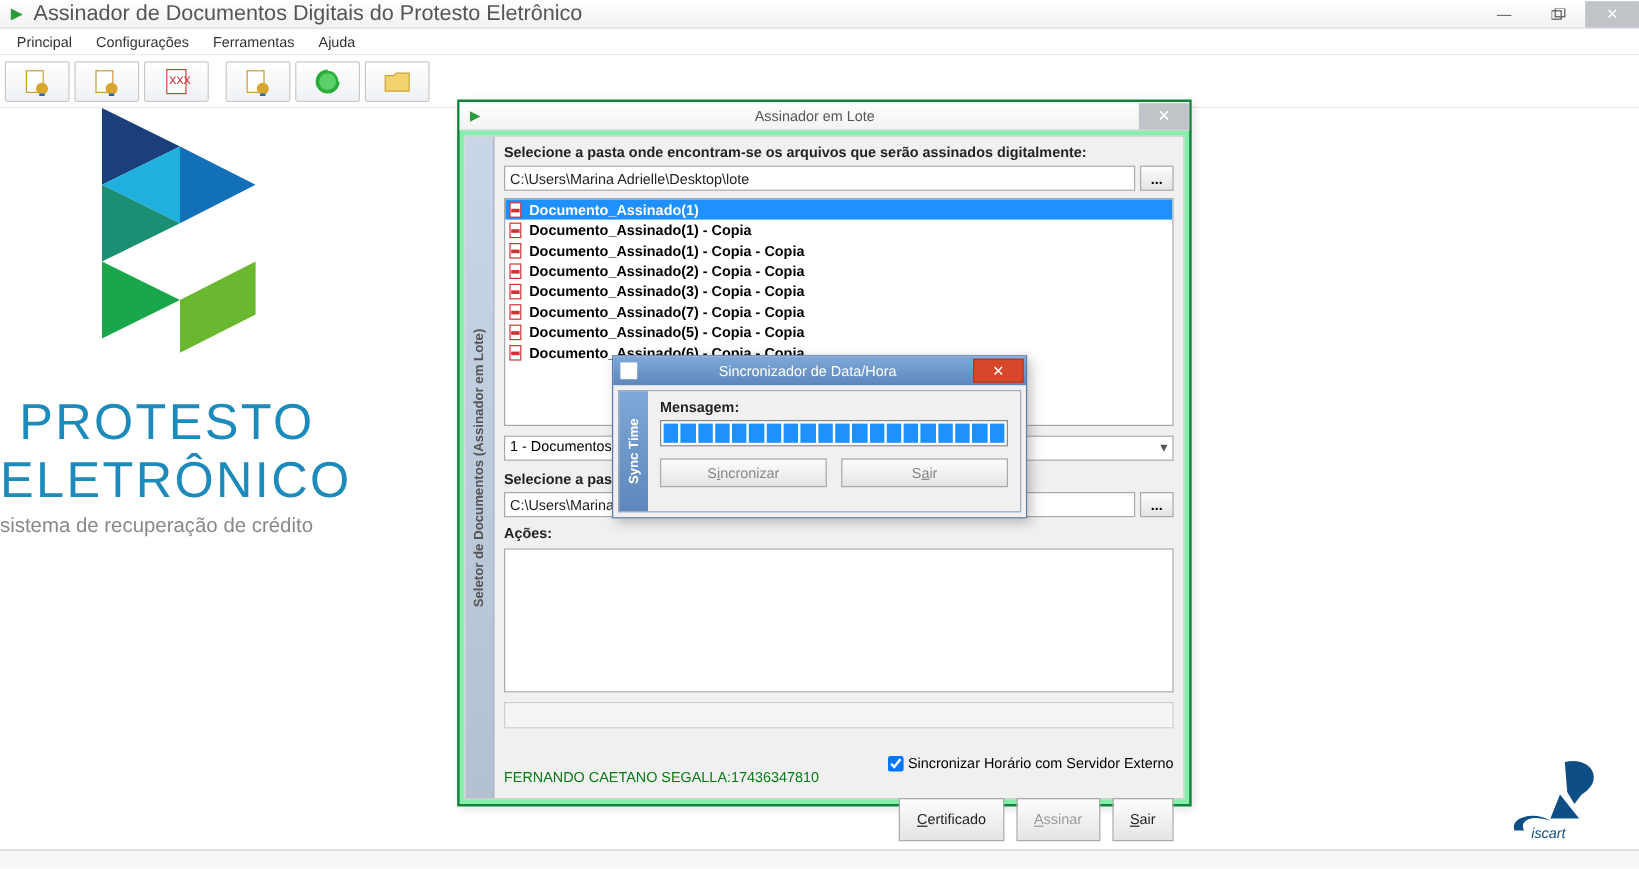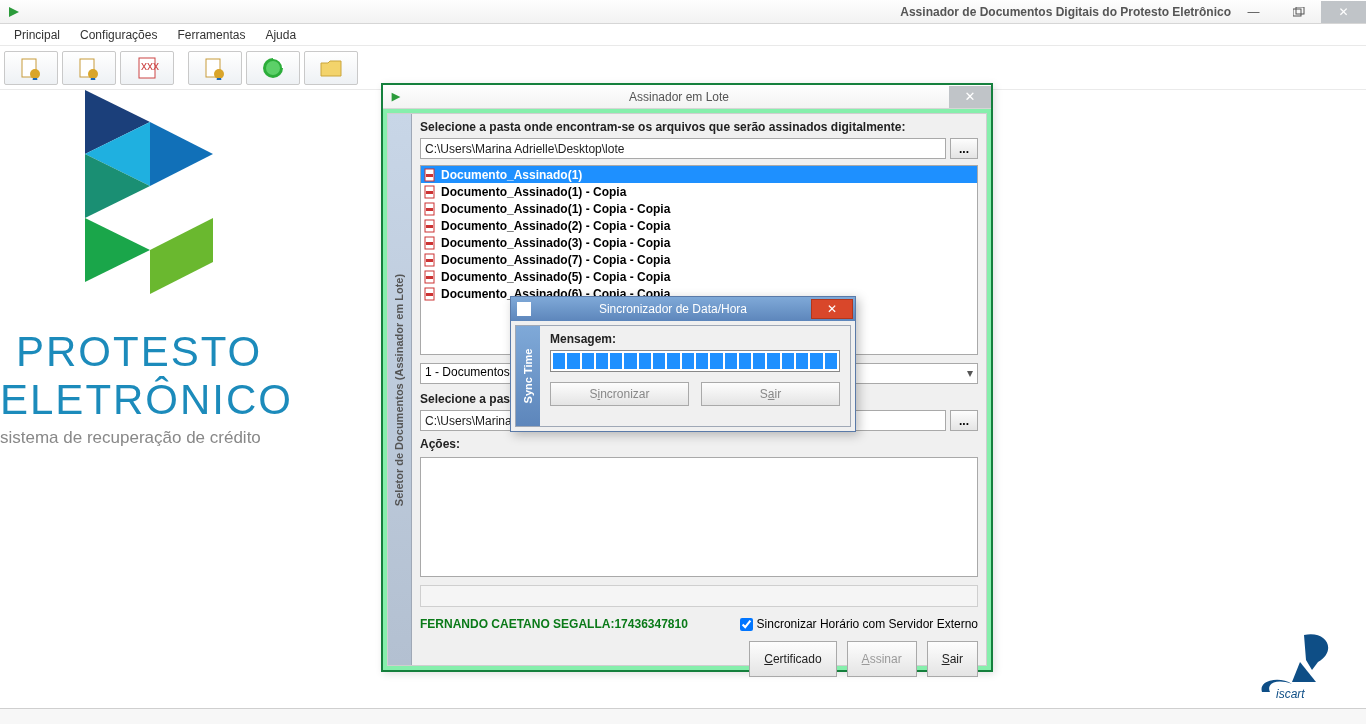--- a/index.html
+++ b/index.html
@@ -1,21 +1,21 @@
 <!DOCTYPE html>
 <html><head>
 <meta charset="utf-8">
 <style>
 * { margin:0; padding:0; box-sizing:border-box; font-family:"Segoe UI",Tahoma,sans-serif; font-size:12px; }
 body { width:1366px; height:724px; background:#fff; position:relative; overflow:hidden; }
 
 
 .main-titlebar { height:24px; background:linear-gradient(#fefefe,#f2f2f2); display:flex; align-items:center; border-bottom:1px solid #d6d6d6;}
 .main-titlebar .icon { width:16px; height:16px; margin:0 6px; }
-.main-title { flex:1; text-align:right; color:#555; font-size:12px;font-weight:bold; }
+.main-title { flex:1; text-align:left; color:#555; font-size:18px; }
 .win-ctrl { display:flex; }
 .win-btn { width:45px; height:22px; display:flex; align-items:center; justify-content:center; color:#555; }
 .win-btn.close { background:#c0c4c8; color:#fff; }
 
 
 .menubar { height:22px; background:#fff; display:flex; align-items:center; padding:0 4px; border-bottom:1px solid #e9e9e9;}
 .menubar span { padding:2px 10px; color:#333; }
 
 
 .toolbar { height:44px; display:flex; align-items:center; gap:4px; padding:2px 4px; border-bottom:1px solid #eaeaea;}
@@ -52,21 +52,21 @@
 .file-item span.name { font-size:12px;}
 .pdf-ic { width:14px; height:14px; flex-shrink:0; }
 
 .combo { width:100%; height:21px; border:1px solid #a9a9a9; background:#fff; padding:1px 4px; position:relative;}
 .combo::after { content:'▾'; position:absolute; right:4px; top:2px; color:#555;}
 
 .actions-box { height:120px; border:1px solid #a9a9a9; background:#fff; margin-top:6px;}
 .status-box { height:22px; border:1px solid #cfcfcf; background:#f5f5f5; margin-top:8px;}
 
 .sig-line { display:flex; align-items:center; margin-top:10px;}
-.sig-name { color:#0a7a18; font-weight:bold; font-size:12px;}
+.sig-name { color:#0a7a18; font-weight:normal; font-size:12px;margin-top:24px;}
 .chk { margin-left:auto; display:flex; align-items:center; gap:4px;}
 .chk input { width:13px; height:13px;}
 
 .btn-row { display:flex; gap:10px; justify-content:flex-end; margin-top:10px;}
 .btn { height:36px; padding:0 14px; border:1px solid #a9a9a9; background:linear-gradient(#fdfdfd,#e4e4e4); color:#222;}
 .btn.disabled { color:#9a9a9a; }
 
 
 .sync-dialog { position:absolute; left:510px; top:296px; width:346px; height:136px; background:#f0f0f0; border:1px solid #5a7aa8; box-shadow:3px 3px 10px rgba(0,0,0,0.25); z-index:50;}
 .sync-titlebar { height:24px; background:linear-gradient(#7fa9d8,#5d86bb); display:flex; align-items:center; color:#fff;}

